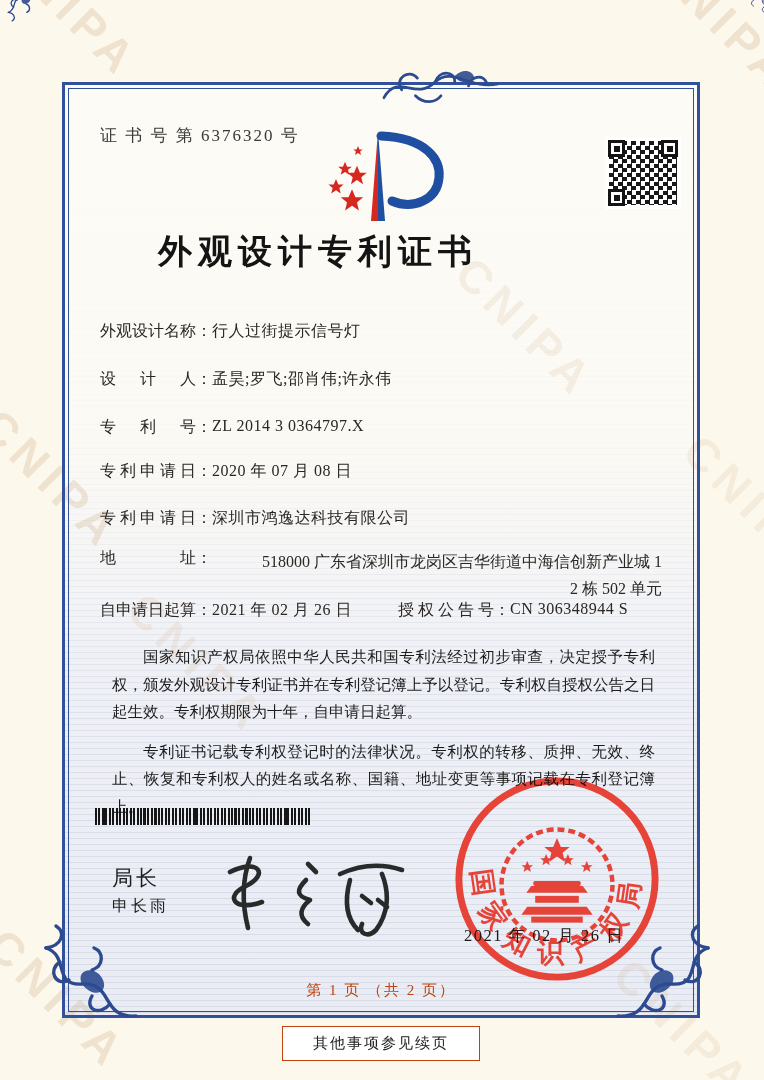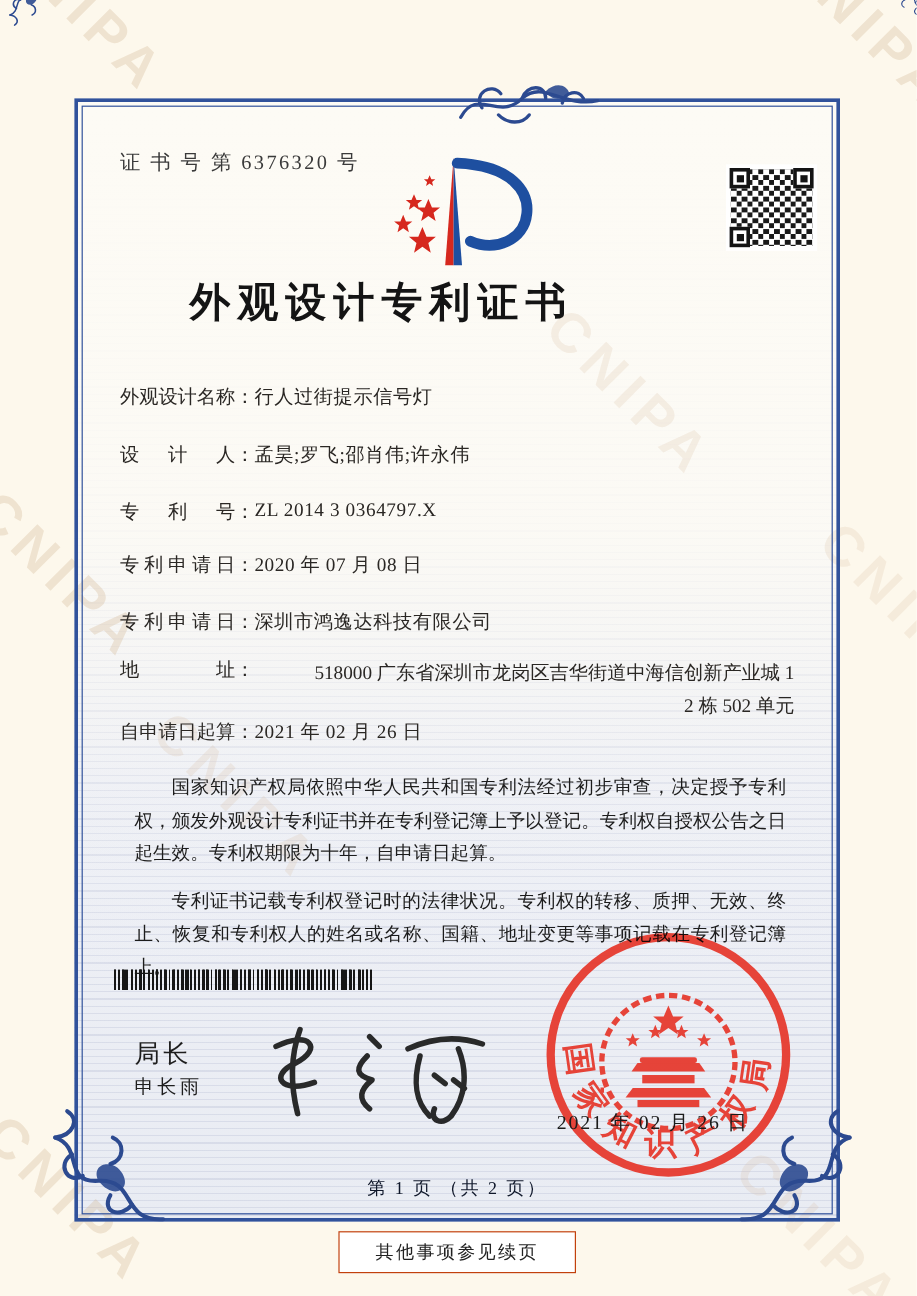--- a/index.html
+++ b/index.html
@@ -78,21 +78,21 @@
   }
   .sig-title{position:absolute;left:112px;top:864px;font-size:21px;letter-spacing:3px;color:#1e1e1e;}
   .sig-name{position:absolute;left:112px;top:896px;font-size:16px;letter-spacing:3px;color:#1e1e1e;}
   .sig-hand{position:absolute;left:212px;top:840px;}
   .seal{position:absolute;left:448px;top:770px;mix-blend-mode:multiply;opacity:0.95;}
   .seal-date{
     position:absolute;left:464px;top:925px;font-size:16.5px;letter-spacing:1.5px;color:#1b1b1b;z-index:6;
   }
   .page-line{
     position:absolute;left:62px;top:981px;width:638px;text-align:center;font-size:15px;
-    letter-spacing:2px;color:#0f172a;
+    letter-spacing:2px;color:#c2410c;
   }
   .cont-note{
     position:absolute;left:62px;top:1026px;width:638px;text-align:center;
   }
   .cont-note .box{
     display:inline-block;background:#ffffff;border:1px solid #c2410c;
     padding:7px 30px;font-size:15px;letter-spacing:2px;color:#222;
   }
 </style>
 </head>
@@ -201,20 +201,23 @@
     </div>
     <div class="field" style="top:508px">
       <span class="lbl">专利申请日</span><span class="colon">：</span><span class="val">深圳市鸿逸达科技有限公司</span>
     </div>
     <div class="field" style="top:548px">
       <span class="lbl">地址</span><span class="colon">：</span><span class="val-block"><span>518000 广东省深圳市龙岗区吉华街道中海信创新产业城 1</span><span>2 栋 502 单元</span></span>
     </div>
     <div class="field" style="top:600px">
       <span class="lbl">自申请日起算</span><span class="colon">：</span><span class="val">2021 年 02 月 26 日</span>
     </div>
+    <div class="field" style="top:600px;left:398px">
+      <span class="lbl">授权公告号</span><span class="colon">：</span><span class="val">CN 306348944 S</span>
+    </div>
 
     <div class="paras">
       <p>国家知识产权局依照中华人民共和国专利法经过初步审查，决定授予专利权，颁发外观设计专利证书并在专利登记簿上予以登记。专利权自授权公告之日起生效。专利权期限为十年，自申请日起算。</p>
       <p>专利证书记载专利权登记时的法律状况。专利权的转移、质押、无效、终止、恢复和专利权人的姓名或名称、国籍、地址变更等事项记载在专利登记簿上。</p>
     </div>
 
     <div class="barcode"></div>
 
     <div class="sig-title">局长</div>
     <div class="sig-name">申长雨</div>

